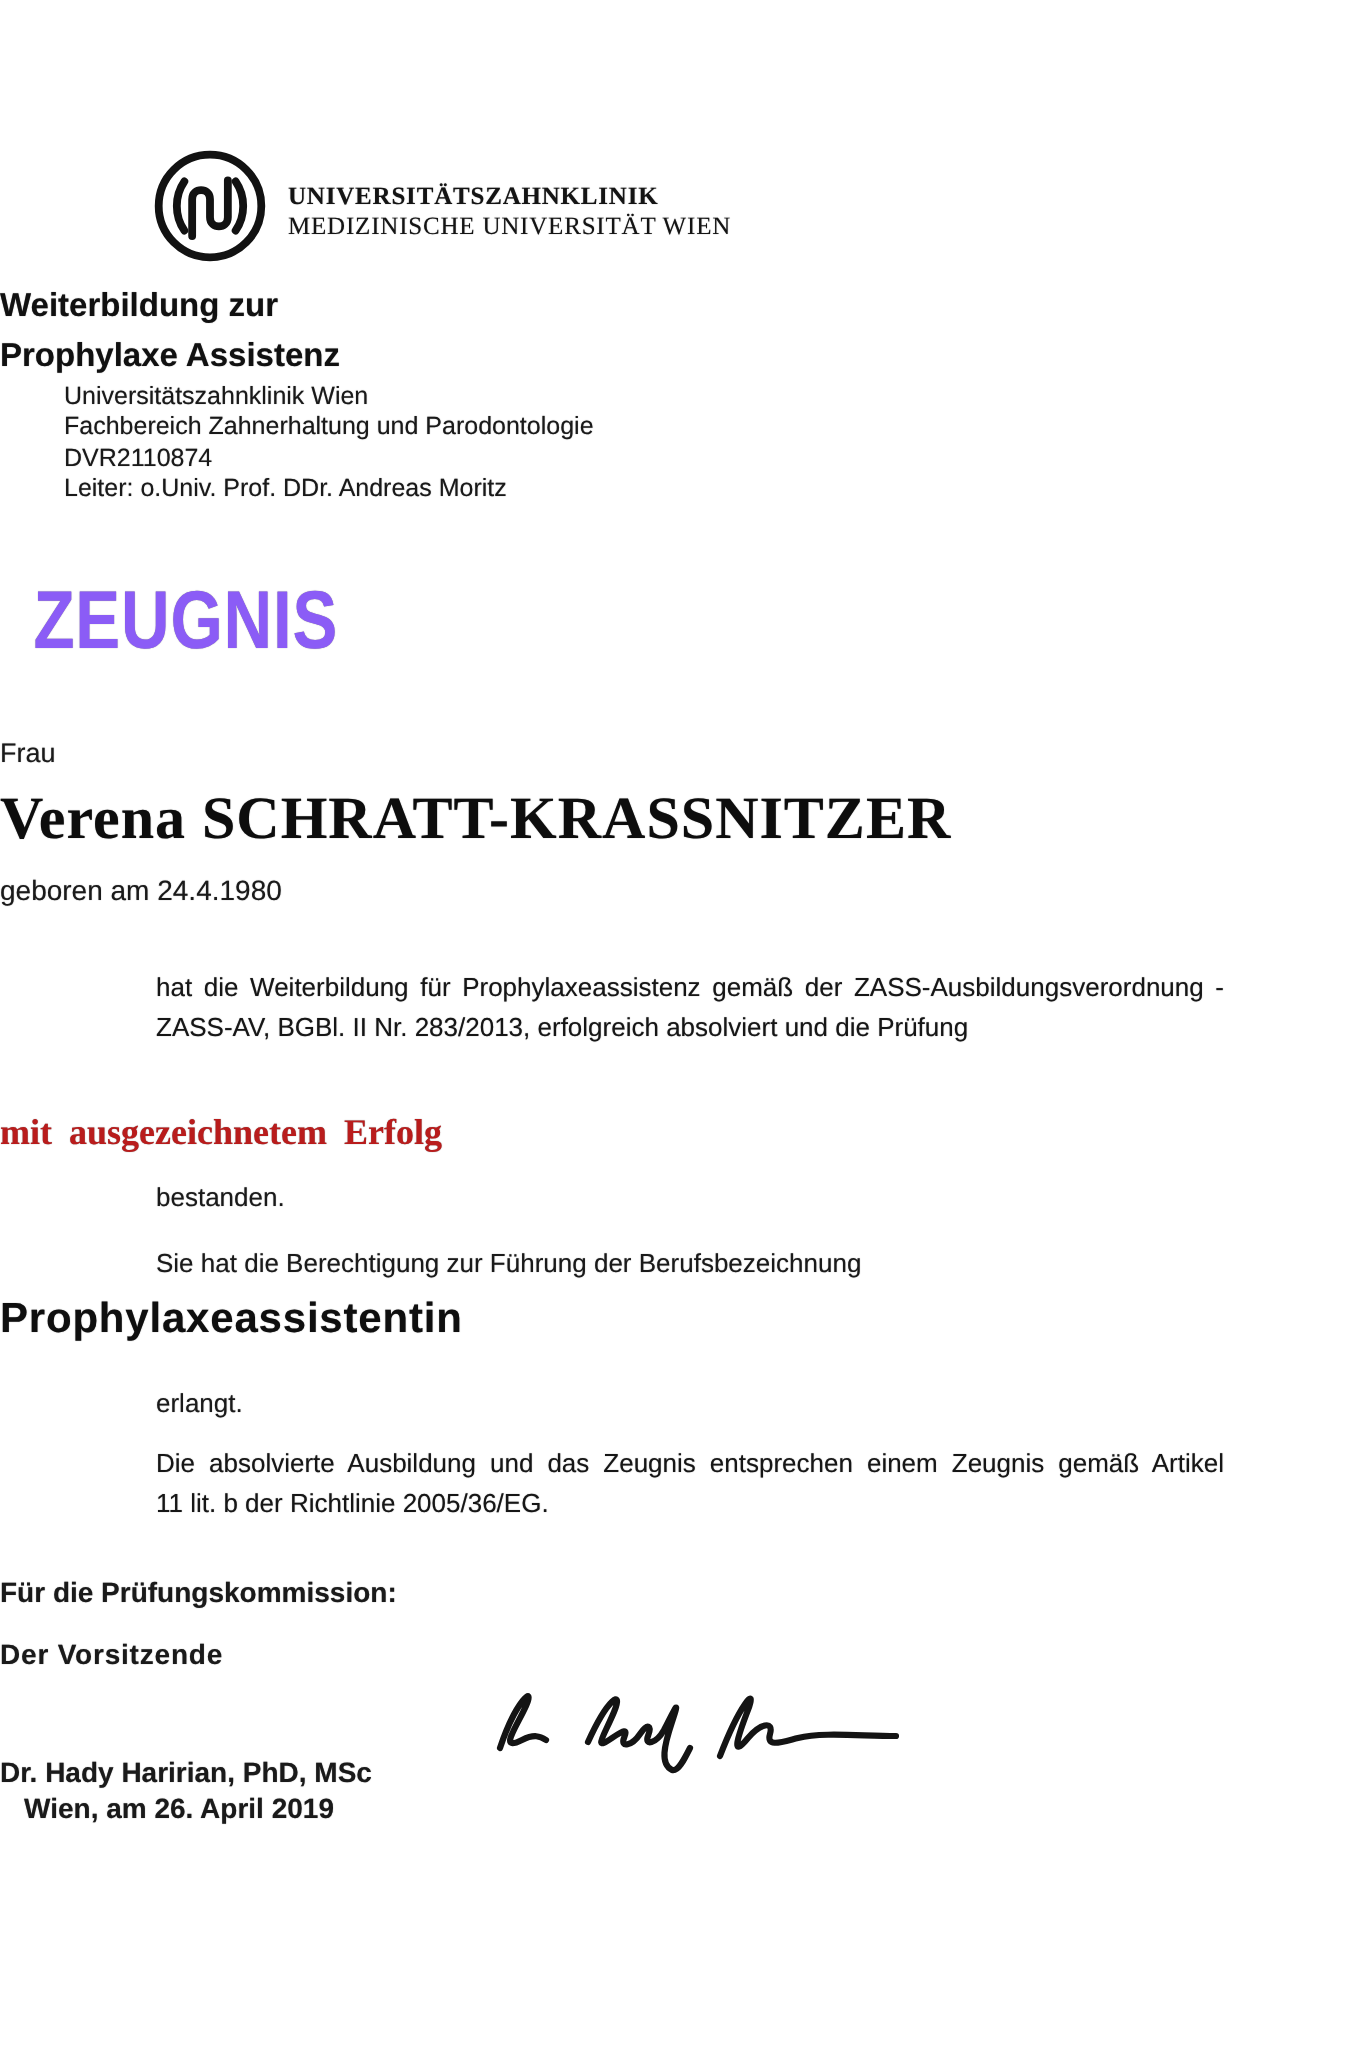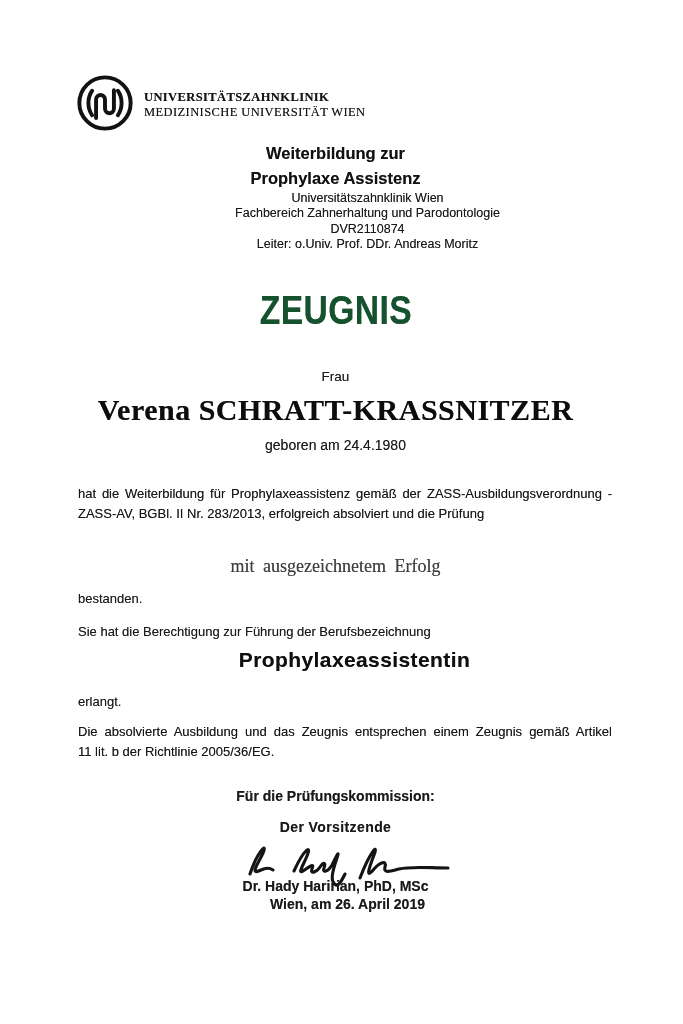--- a/index.html
+++ b/index.html
@@ -11,21 +11,21 @@
     position: relative;
     width: 647px;
     height: 1024px;
     background: #ffffff;
     font-family: "Liberation Sans", sans-serif;
     color: #1a1a1a;
     overflow: hidden;
     text-shadow: 0 0 0.5px rgba(25,25,25,0.55);
   }
   .abs { position: absolute; }
-  .centered { left: 12px; width: 100%; text-align: center; }
+  .centered { left: 0; width: 100%; }
 
   
   .brand {
     top: 74px; left: 76px;
     display: flex; align-items: center; gap: 10px;
   }
   .brand-text {
     font-family: "Liberation Serif", serif;
     font-size: 12.5px;
     letter-spacing: 0.4px;
@@ -48,21 +48,21 @@
     line-height: 15.3px;
     color: #191919;
     padding-left: 32px;
   }
 
   
   .cert-title {
     top: 287px;
     font-size: 41px;
     font-weight: bold;
-    color: #14532d;
+    color: #8b5cf6;
   }
   .cert-title .squeeze {
     display: inline-block;
     transform: scaleX(0.82);
     transform-origin: center;
     letter-spacing: 0.5px;
   }
 
   .salutation { top: 369px; font-size: 13.5px; }
 
@@ -88,33 +88,32 @@
   .para2 { top: 722px; }
   .line-justify {
     text-align: justify;
     text-align-last: justify;
   }
 
   .grade-line {
     top: 556px;
     font-family: "Liberation Serif", serif;
     font-size: 18px;
-    font-weight: normal;
+    font-weight: bold;
     word-spacing: 4px;
-    color: #404040;
+    color: #b91c1c;
   }
   .passed-line { top: 591px; left: 78px; font-size: 13px; }
   .entitlement-line { top: 624px; left: 78px; font-size: 13px; }
   .profession-title {
     top: 648px;
     font-size: 21px;
     font-weight: bold;
     letter-spacing: 0.4px;
     color: #0f0f0f;
-    padding-left: 19px;
   }
   .attained-line { top: 694px; left: 78px; font-size: 13px; }
 
   
   .committee-line { top: 788px; font-size: 14px; font-weight: bold; }
   .role-line { top: 819px; font-size: 14px; font-weight: bold; letter-spacing: 0.4px; }
   .signature-wrap { top: 834px; left: 232px; width: 226px; height: 54px; }
   .signatory-line { top: 878px; font-size: 14px; font-weight: bold; }
   .place-date-line { top: 896px; font-size: 14px; font-weight: bold; padding-left: 12px; }
 </style>

